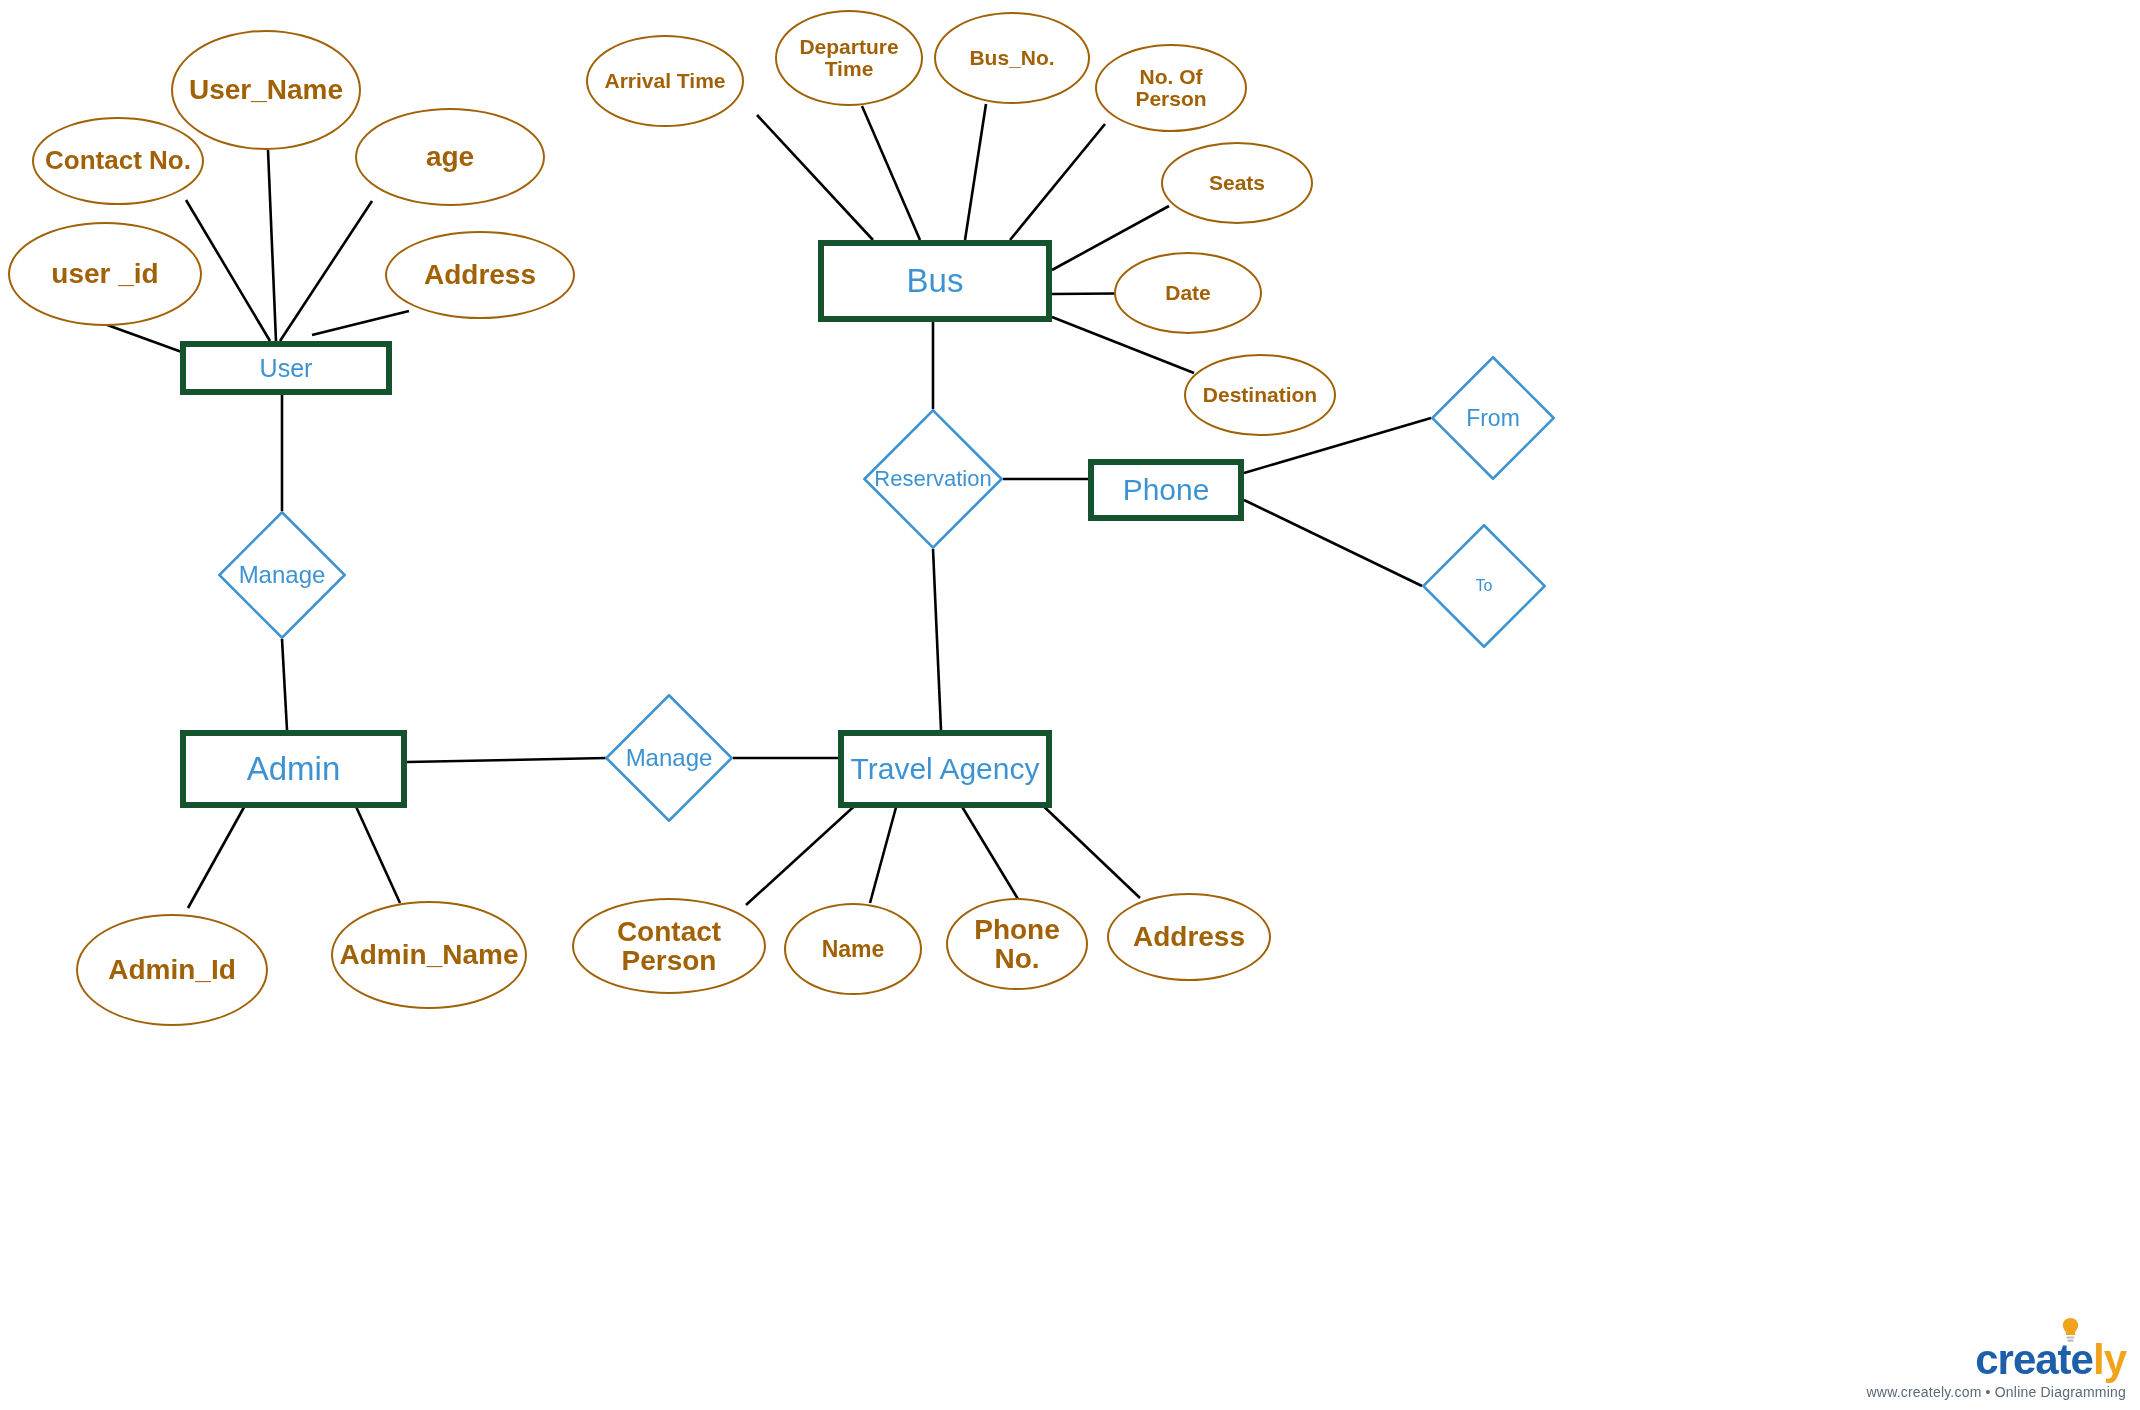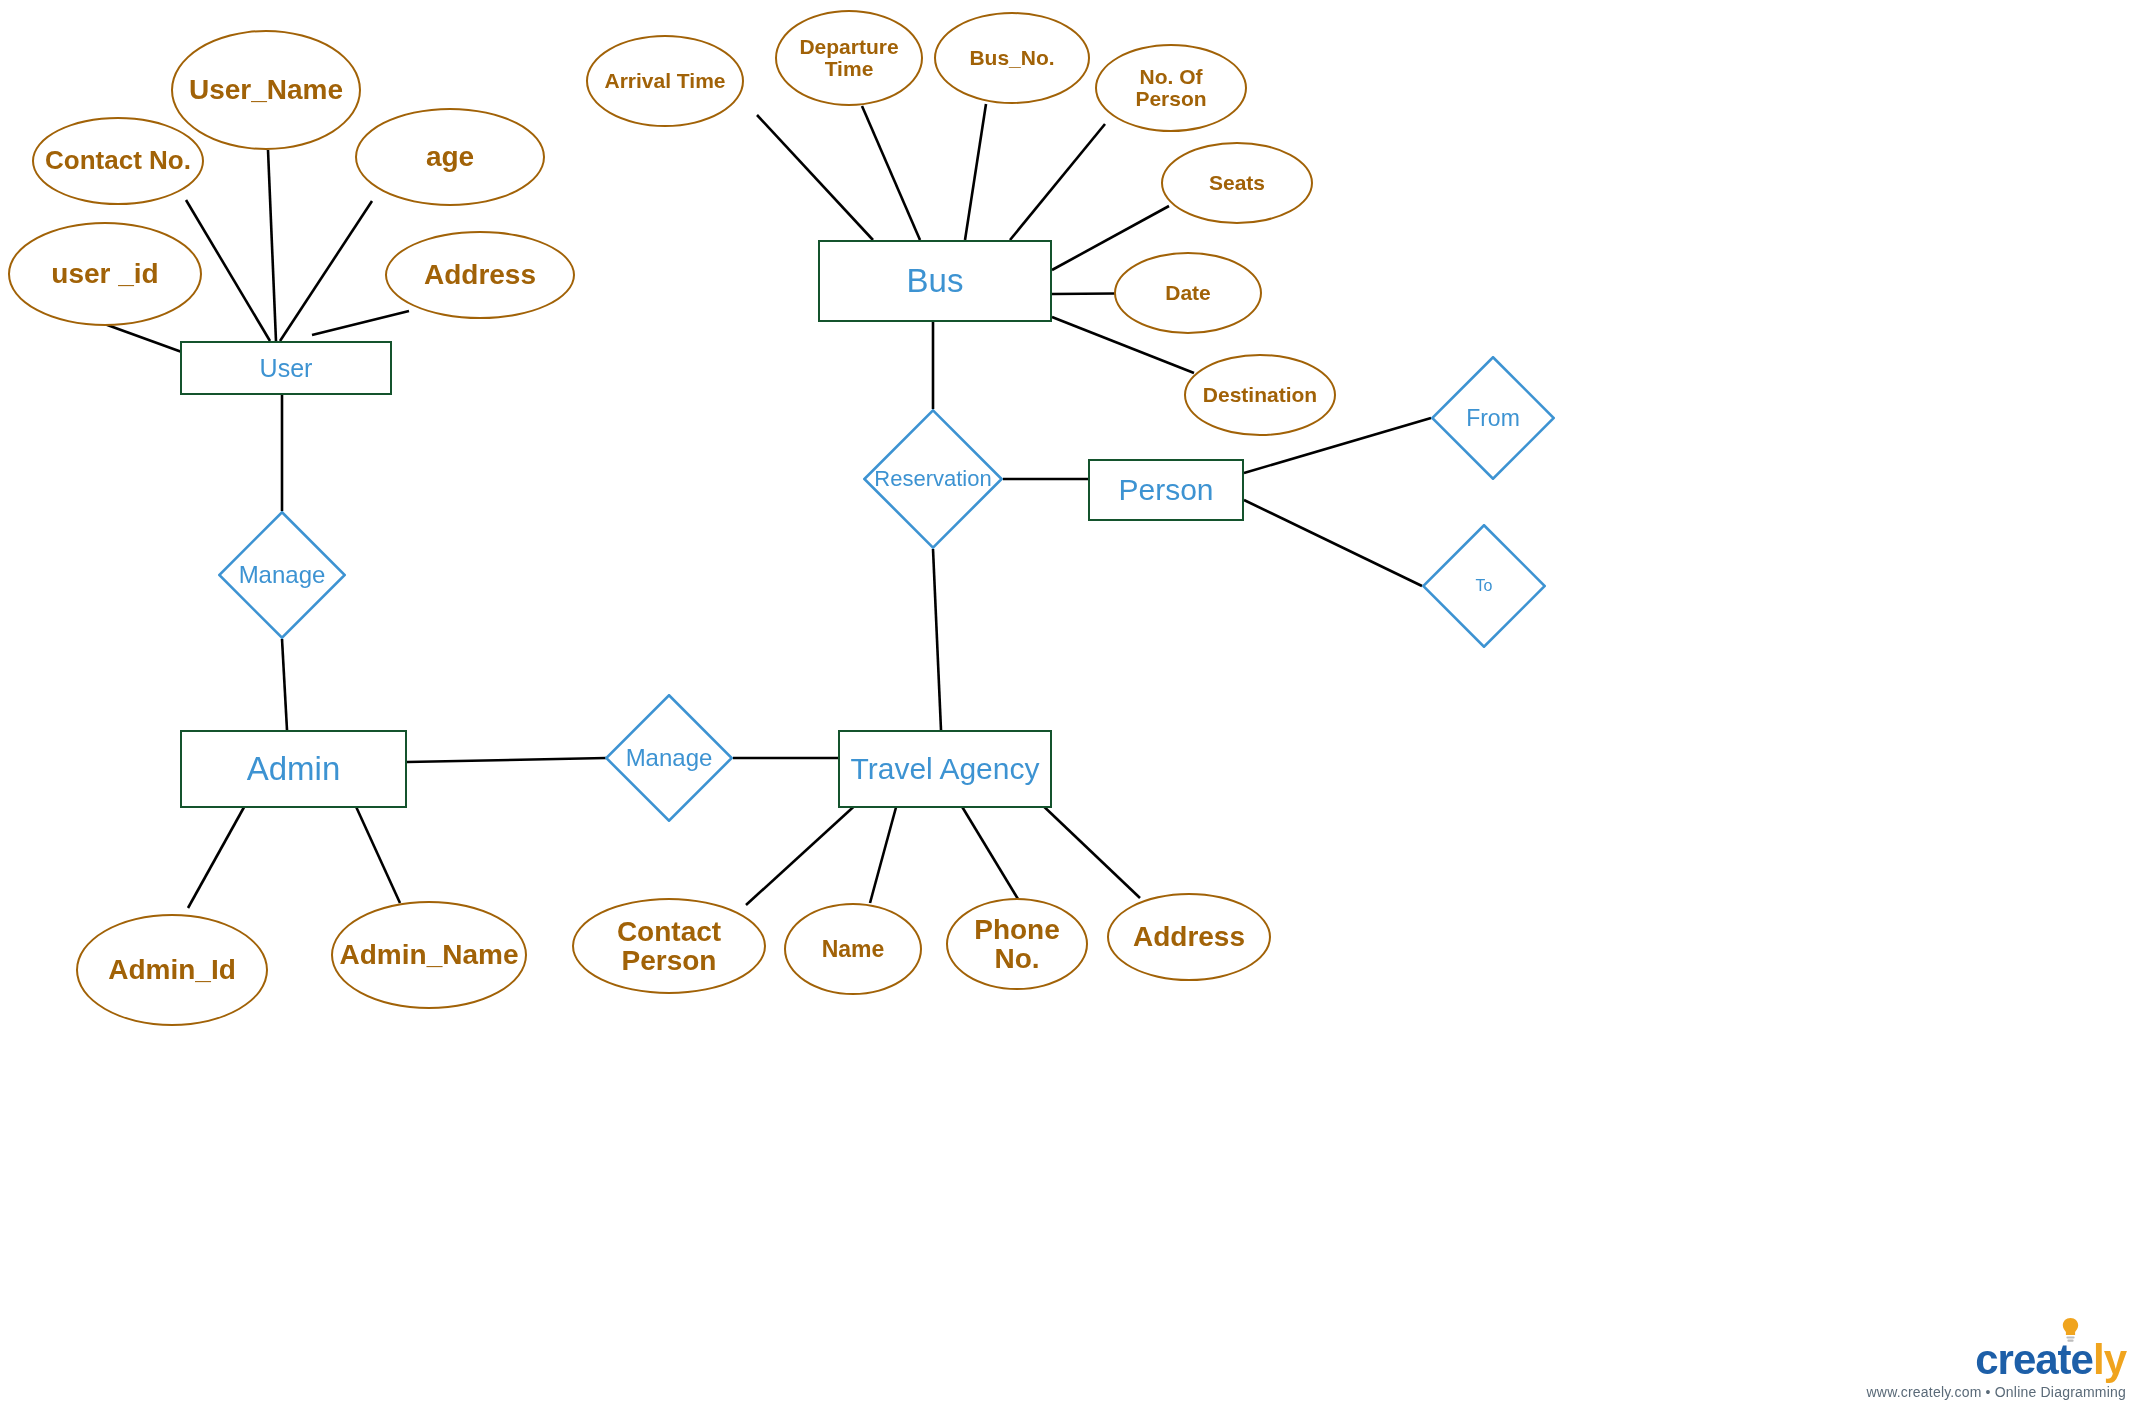--- a/index.html
+++ b/index.html
@@ -40,21 +40,21 @@
     border-radius: 50%;
     background: #ffffff;
     color: #a16207;
     font-family: "Liberation Sans", sans-serif;
     line-height: 1.05;
     padding: 0 6px;
     font-weight: bold;
   }
   
   .entity {
-    border: 2px solid #14532d;
+    border: 6px solid #14532d;
     background: #ffffff;
     color: #3d93d2;
     font-family: "Liberation Sans", sans-serif;
   }
   
   .rel {
     background: transparent;
   }
   .rel .diamond-shape {
     position: absolute;
@@ -195,21 +195,21 @@
       <div class="node entity" style="left: 180px; top: 341px; width: 212px; height: 54px; font-size: 25px;">
         <span>User</span>
       </div>
       <div class="node entity" style="left: 180px; top: 730px; width: 227px; height: 78px; font-size: 33px;">
         <span>Admin</span>
       </div>
       <div class="node entity" style="left: 818px; top: 240px; width: 234px; height: 82px; font-size: 33px;">
         <span>Bus</span>
       </div>
       <div class="node entity" style="left: 1088px; top: 459px; width: 156px; height: 62px; font-size: 30px;">
-        <span>Person</span>
+        <span>Phone</span>
       </div>
       <div class="node entity" style="left: 838px; top: 730px; width: 214px; height: 78px; font-size: 30px;">
         <span>Travel Agency</span>
       </div>
       <div class="node rel" style="left: 218px; top: 511px; width: 128px; height: 128px;">
         <svg class="diamond-shape" viewBox="0 0 100 100" preserveAspectRatio="none">
           <polygon points="50,1 99,50 50,99 1,50" fill="#ffffff" stroke="#3d93d2" stroke-width="2.6" vector-effect="non-scaling-stroke"></polygon>
         </svg>
         <span class="rel-label" style="font-size: 24px;">Manage</span>
       </div>

